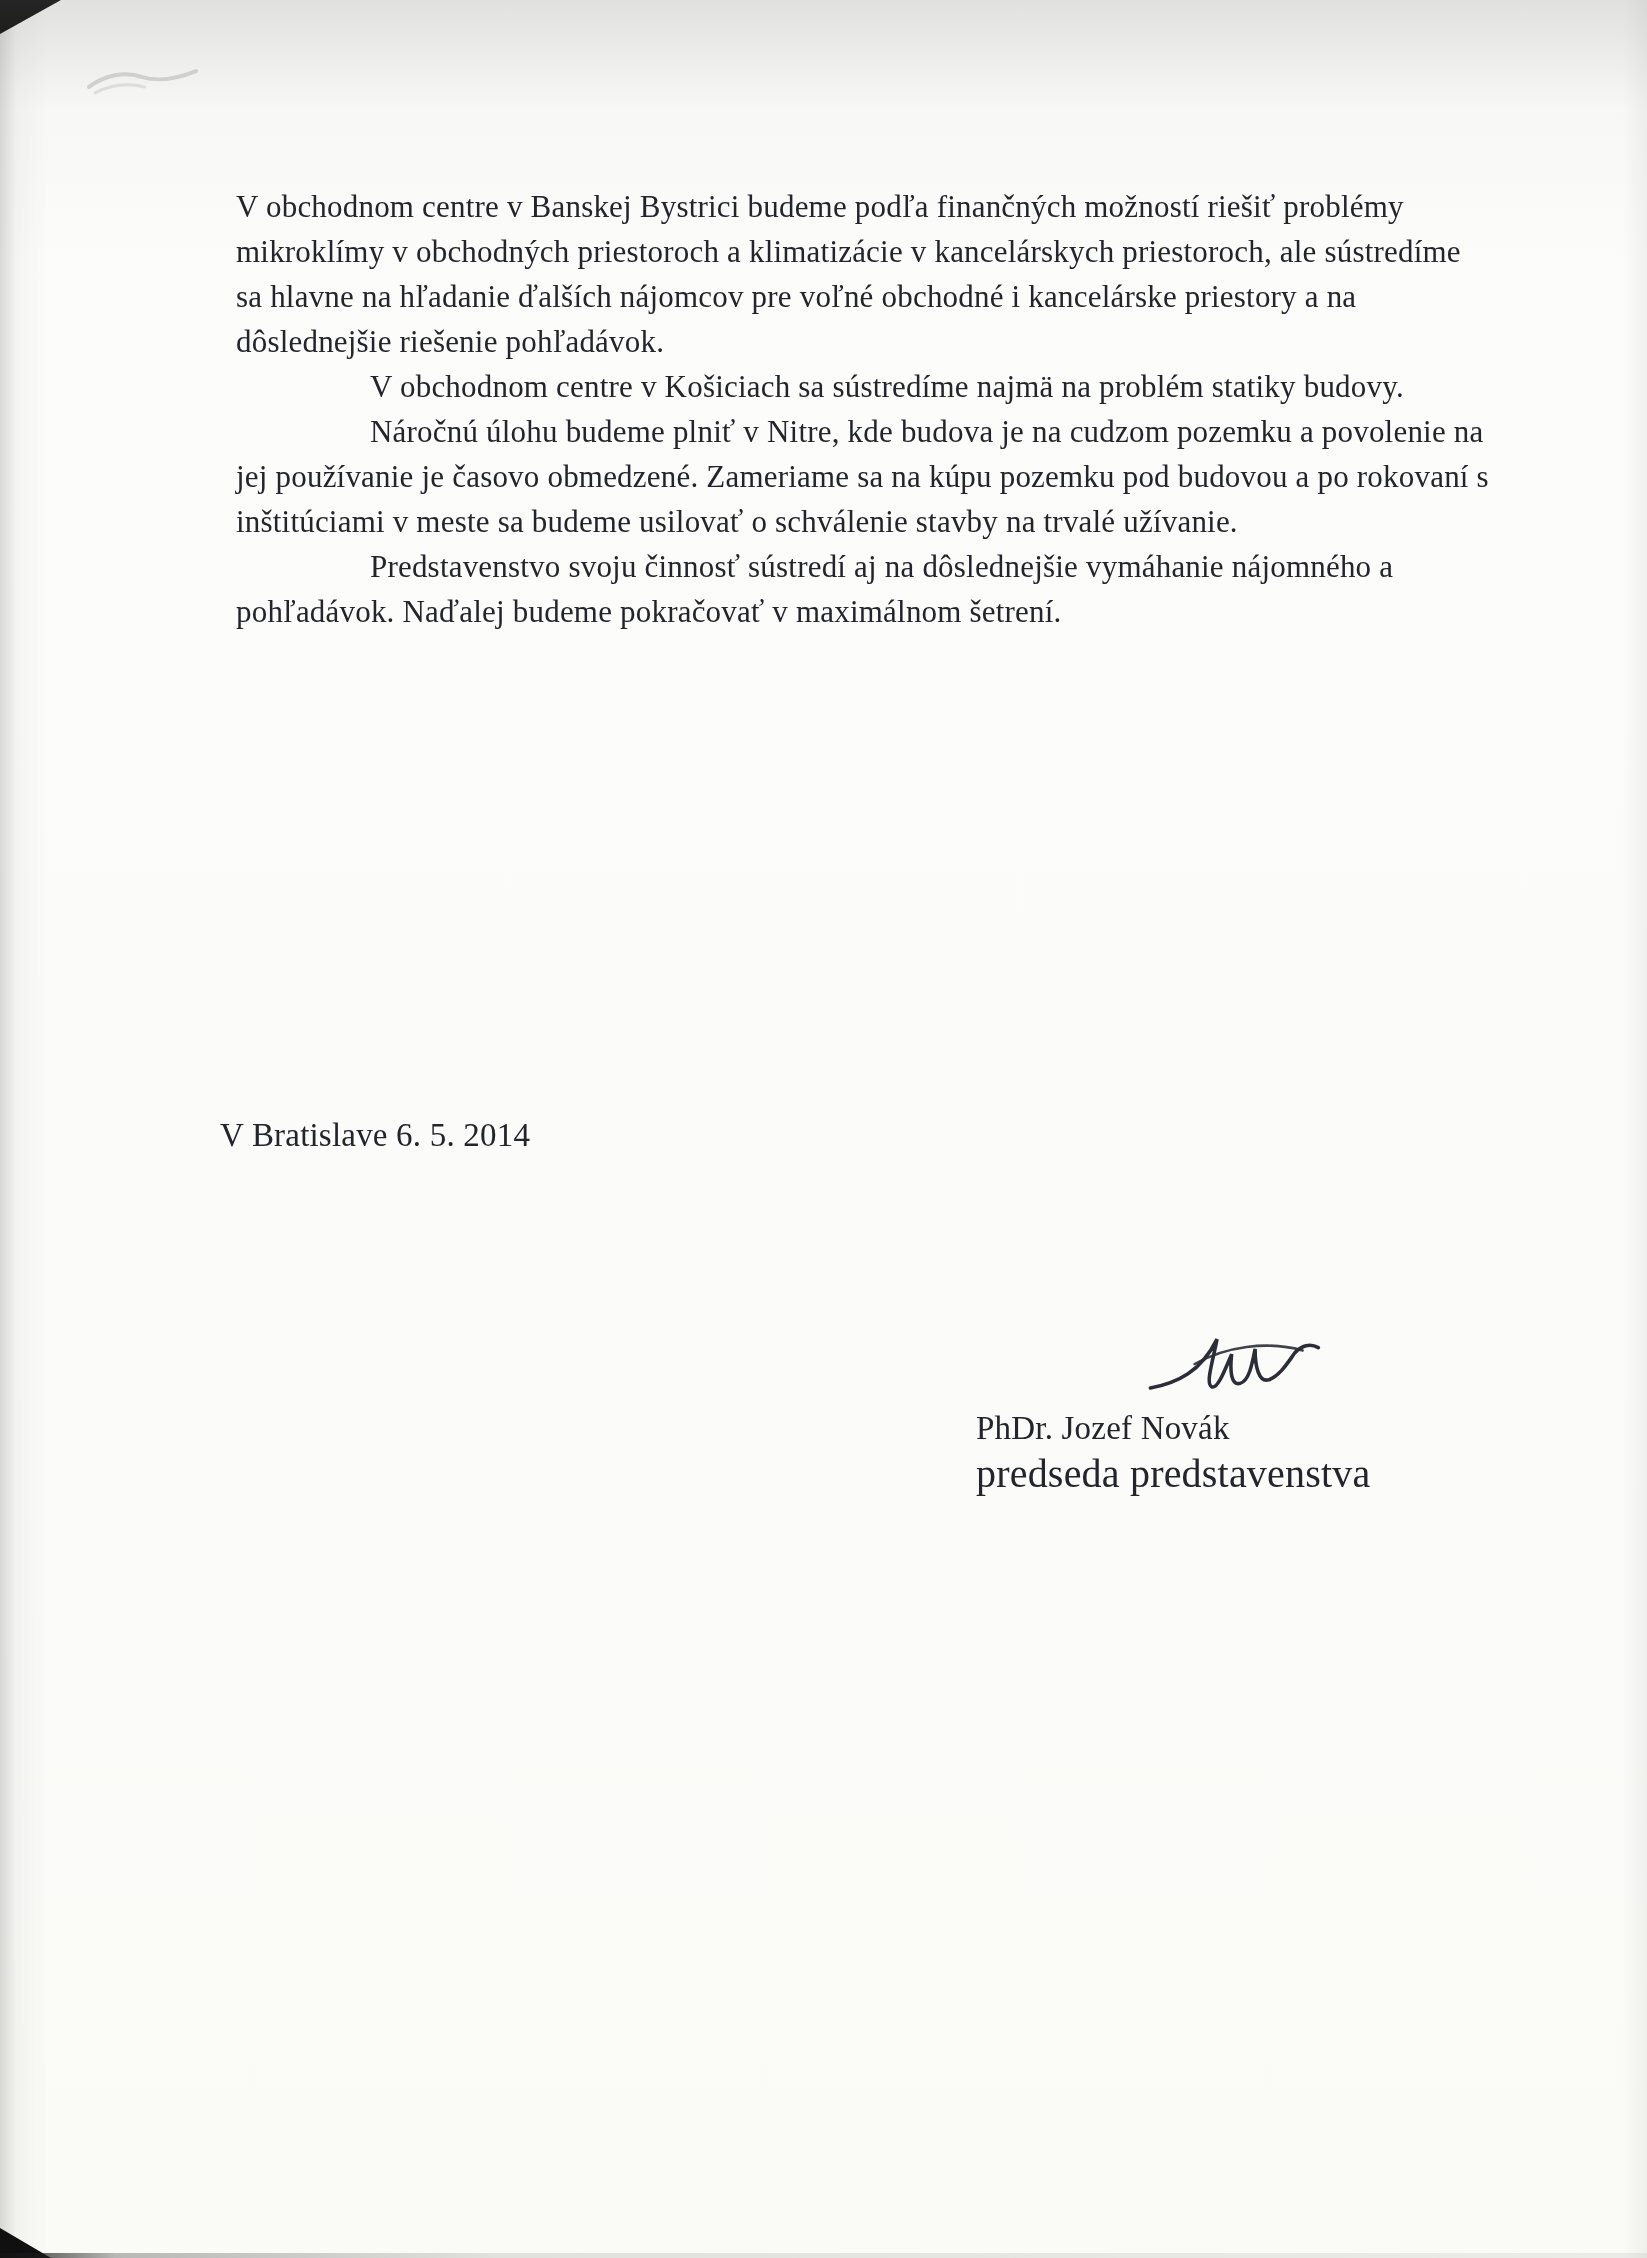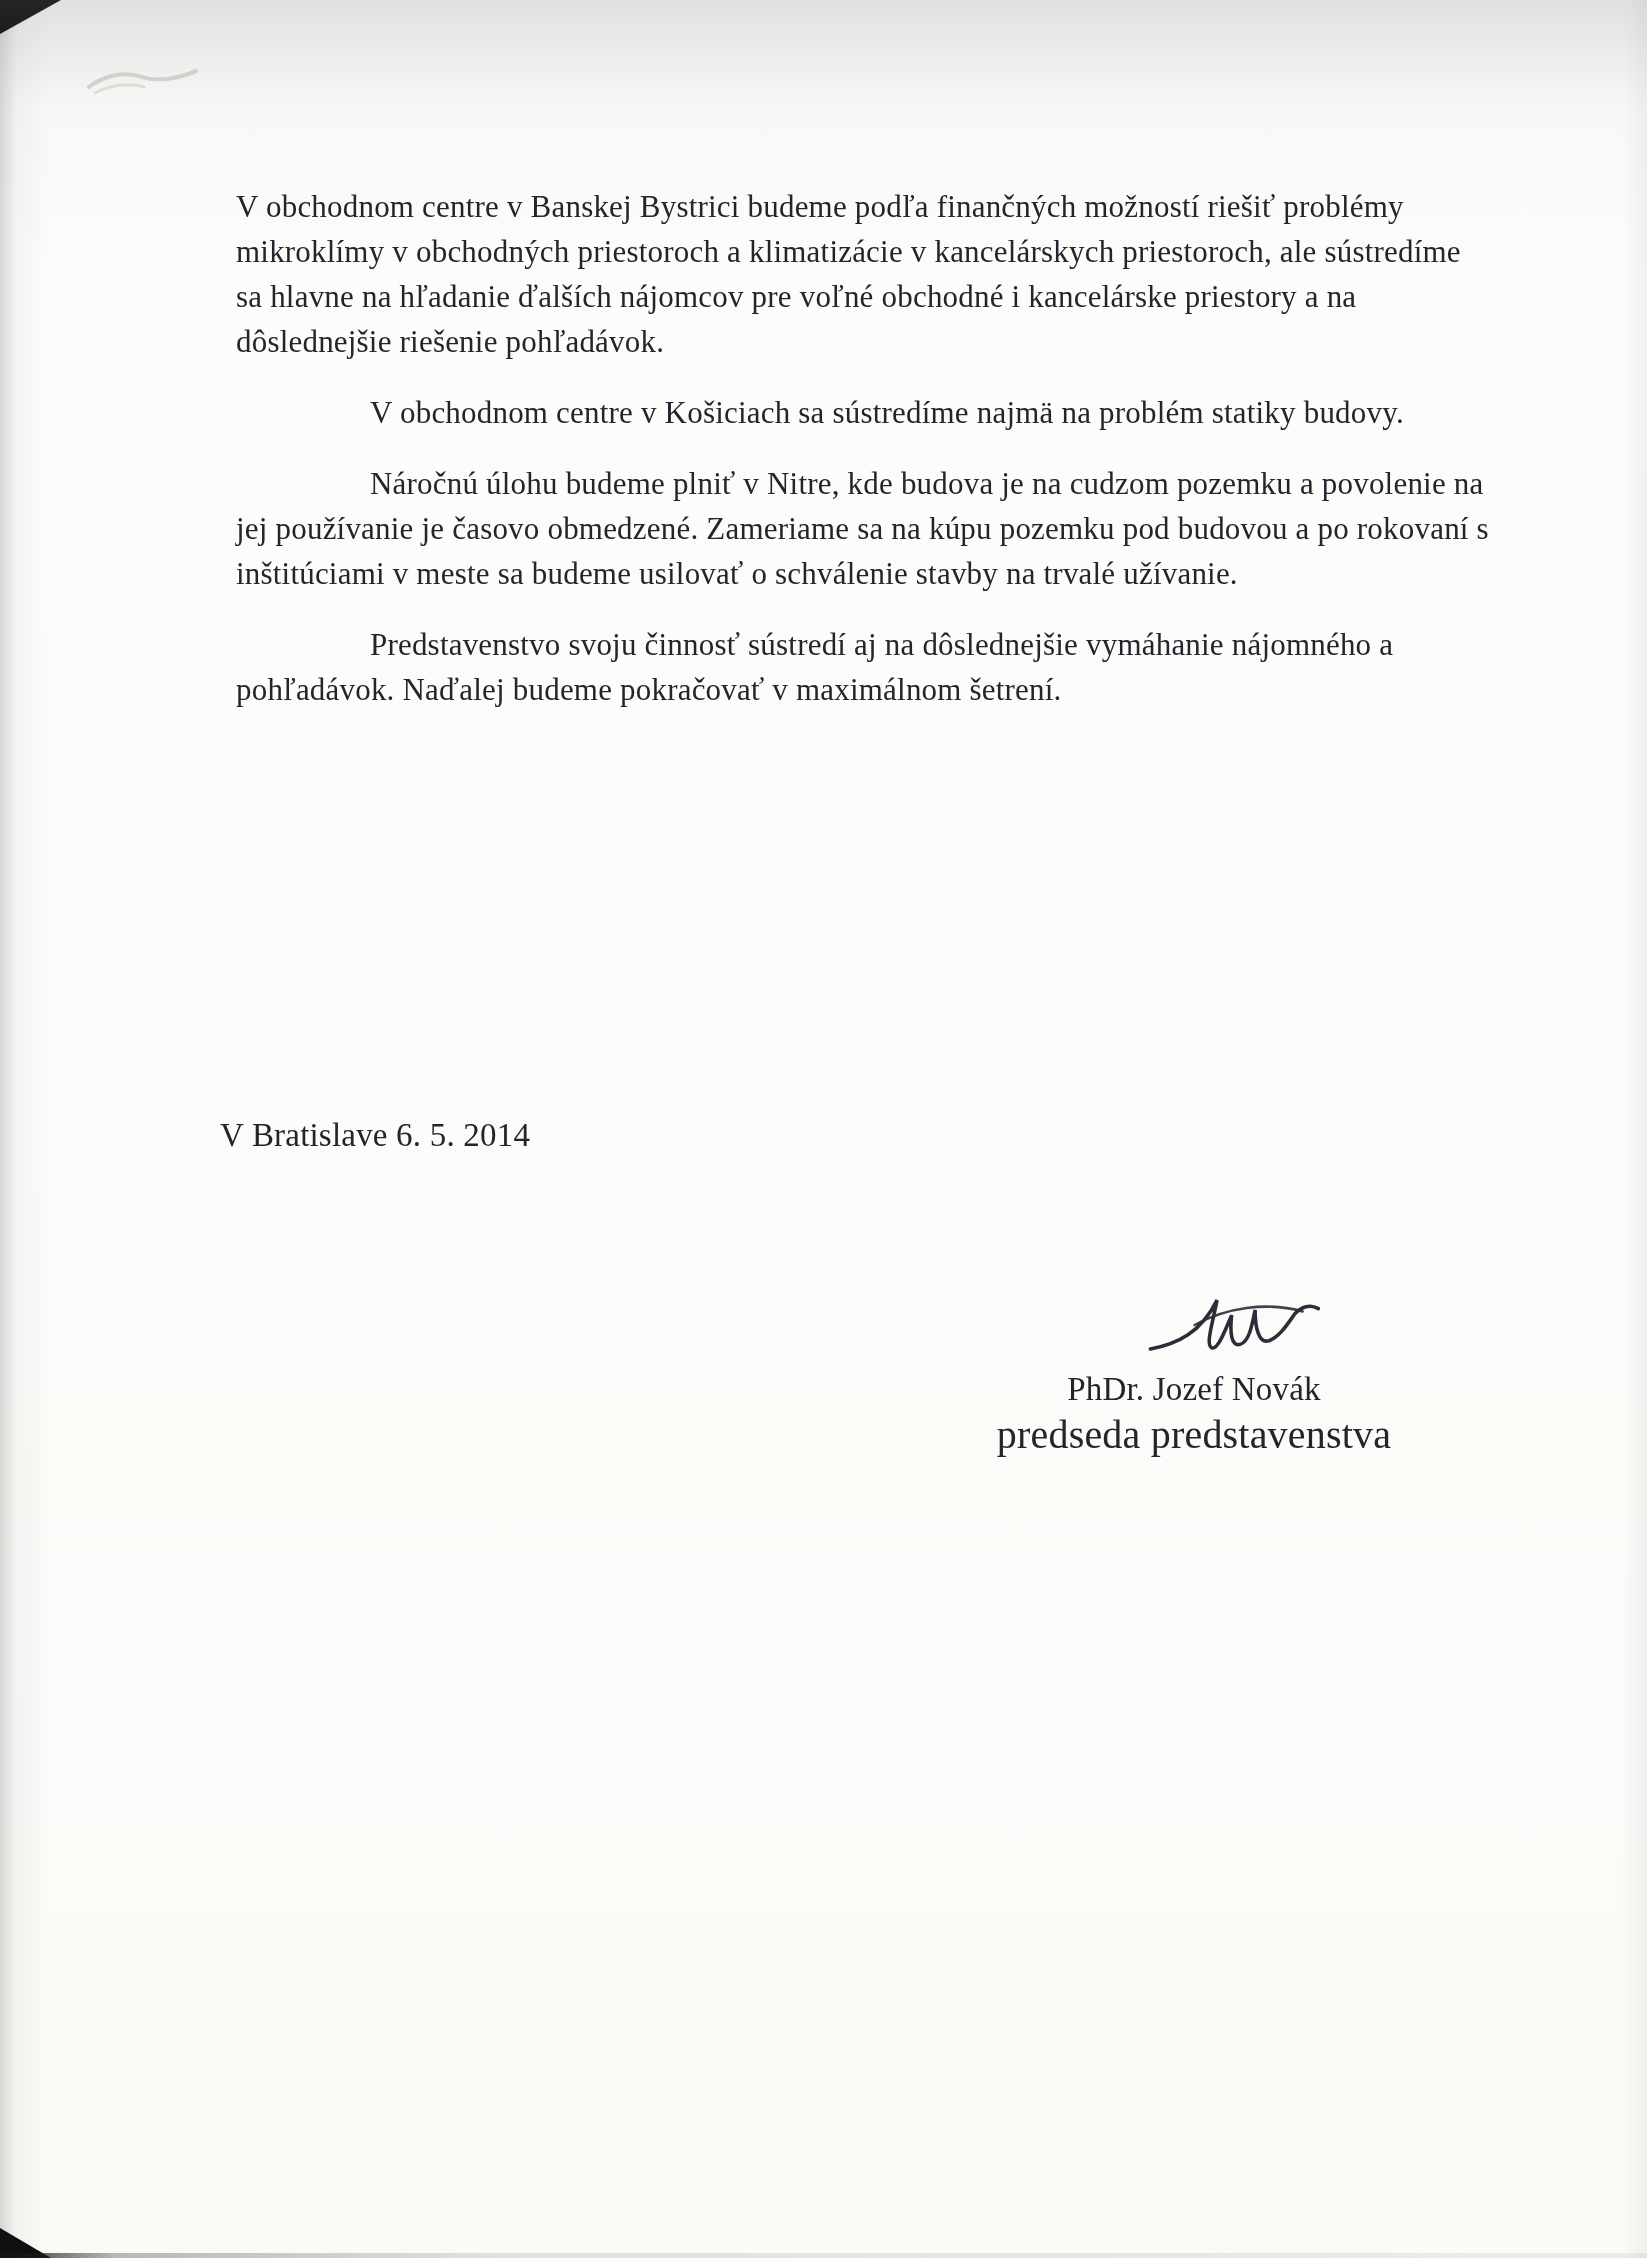--- a/index.html
+++ b/index.html
@@ -66,37 +66,36 @@
     left: 236px;
     top: 184px;
     width: 1255px;
     font-size: 31px;
     line-height: 45px;
     color: #24252c;
     letter-spacing: 0.2px;
     text-align: left;
   }
   .body-text p { margin: 0; }
-  .body-text p.indent { text-indent: 134px; margin-top: 26px; }
+  .body-text p.indent { text-indent: 134px; }
 
   .date-line {
     position: absolute;
     left: 220px;
     top: 1117px;
     font-size: 33px;
     color: #24252c;
     letter-spacing: 0.2px;
   }
 
   .signature-block {
     position: absolute;
     left: 976px;
-    top: 1285px;
+    top: 1324px;
     width: 436px;
-    text-align: center;
     color: #24252c;
   }
   .signature-block .sig-svg {
     display: block;
     margin: 0 auto 4px auto;
     transform: translateX(48px) rotate(-3deg);
   }
   .signature-block .sig-name {
     font-size: 33px;
     line-height: 46px;

